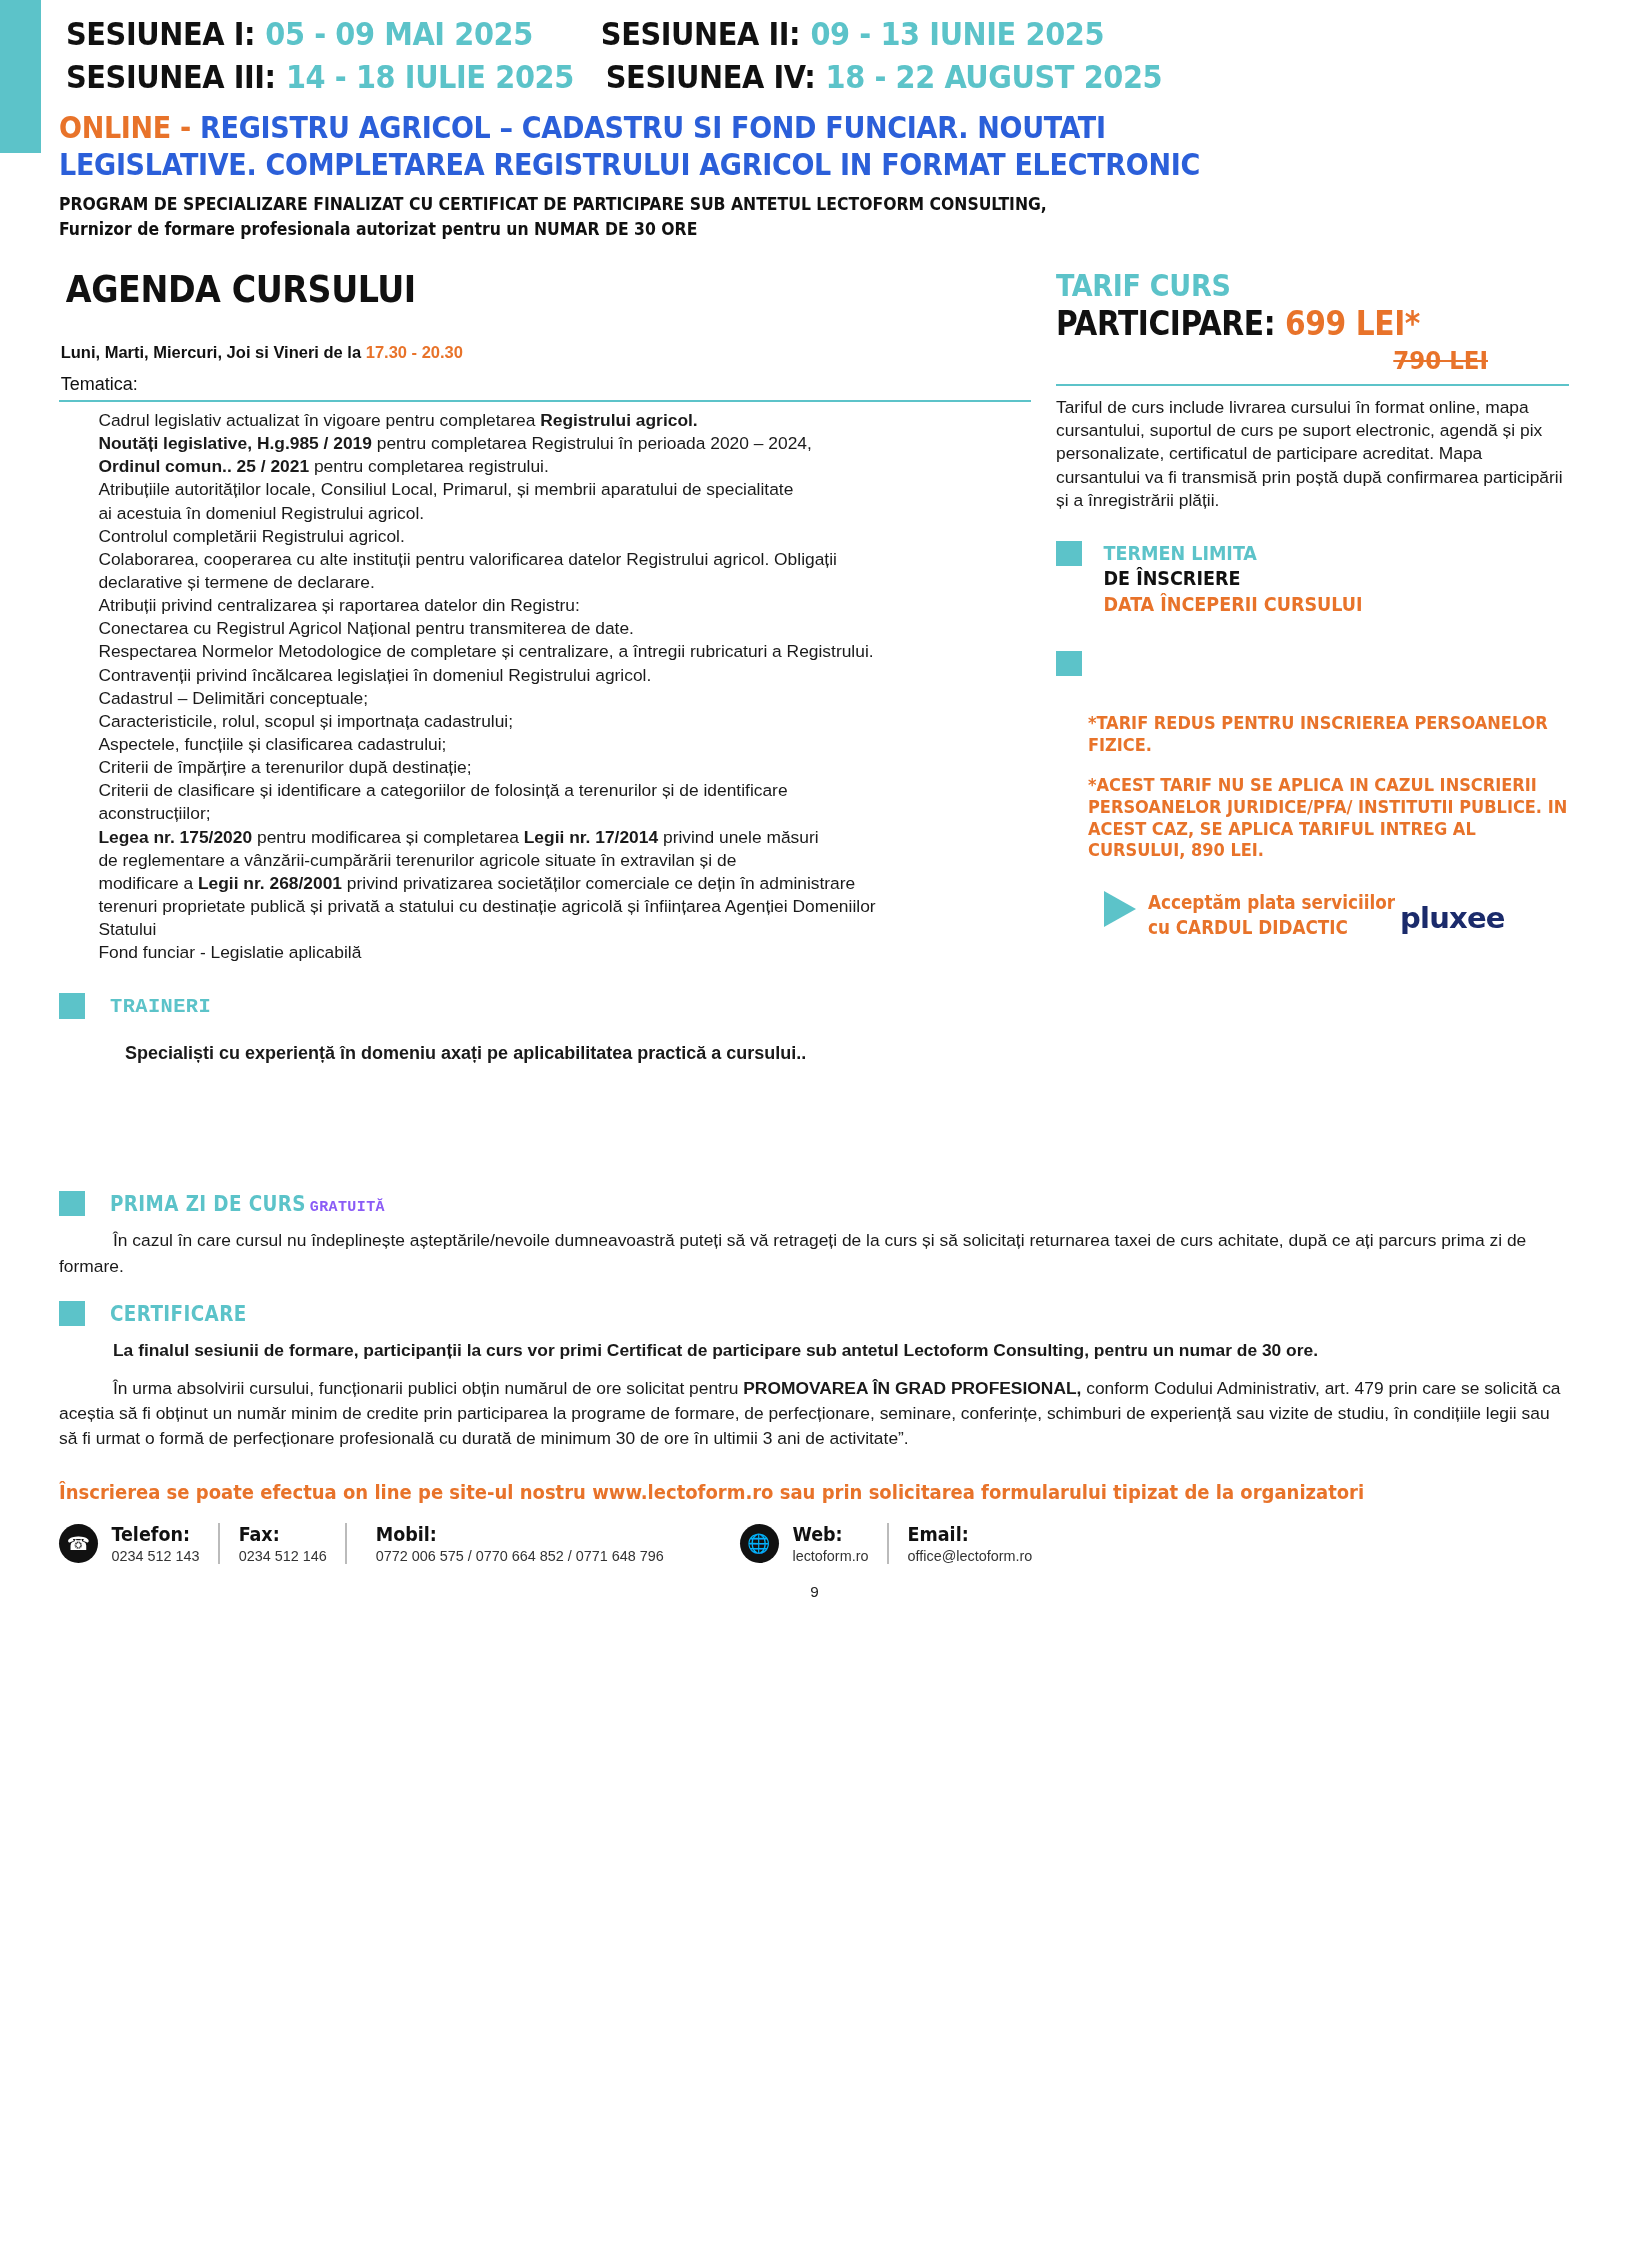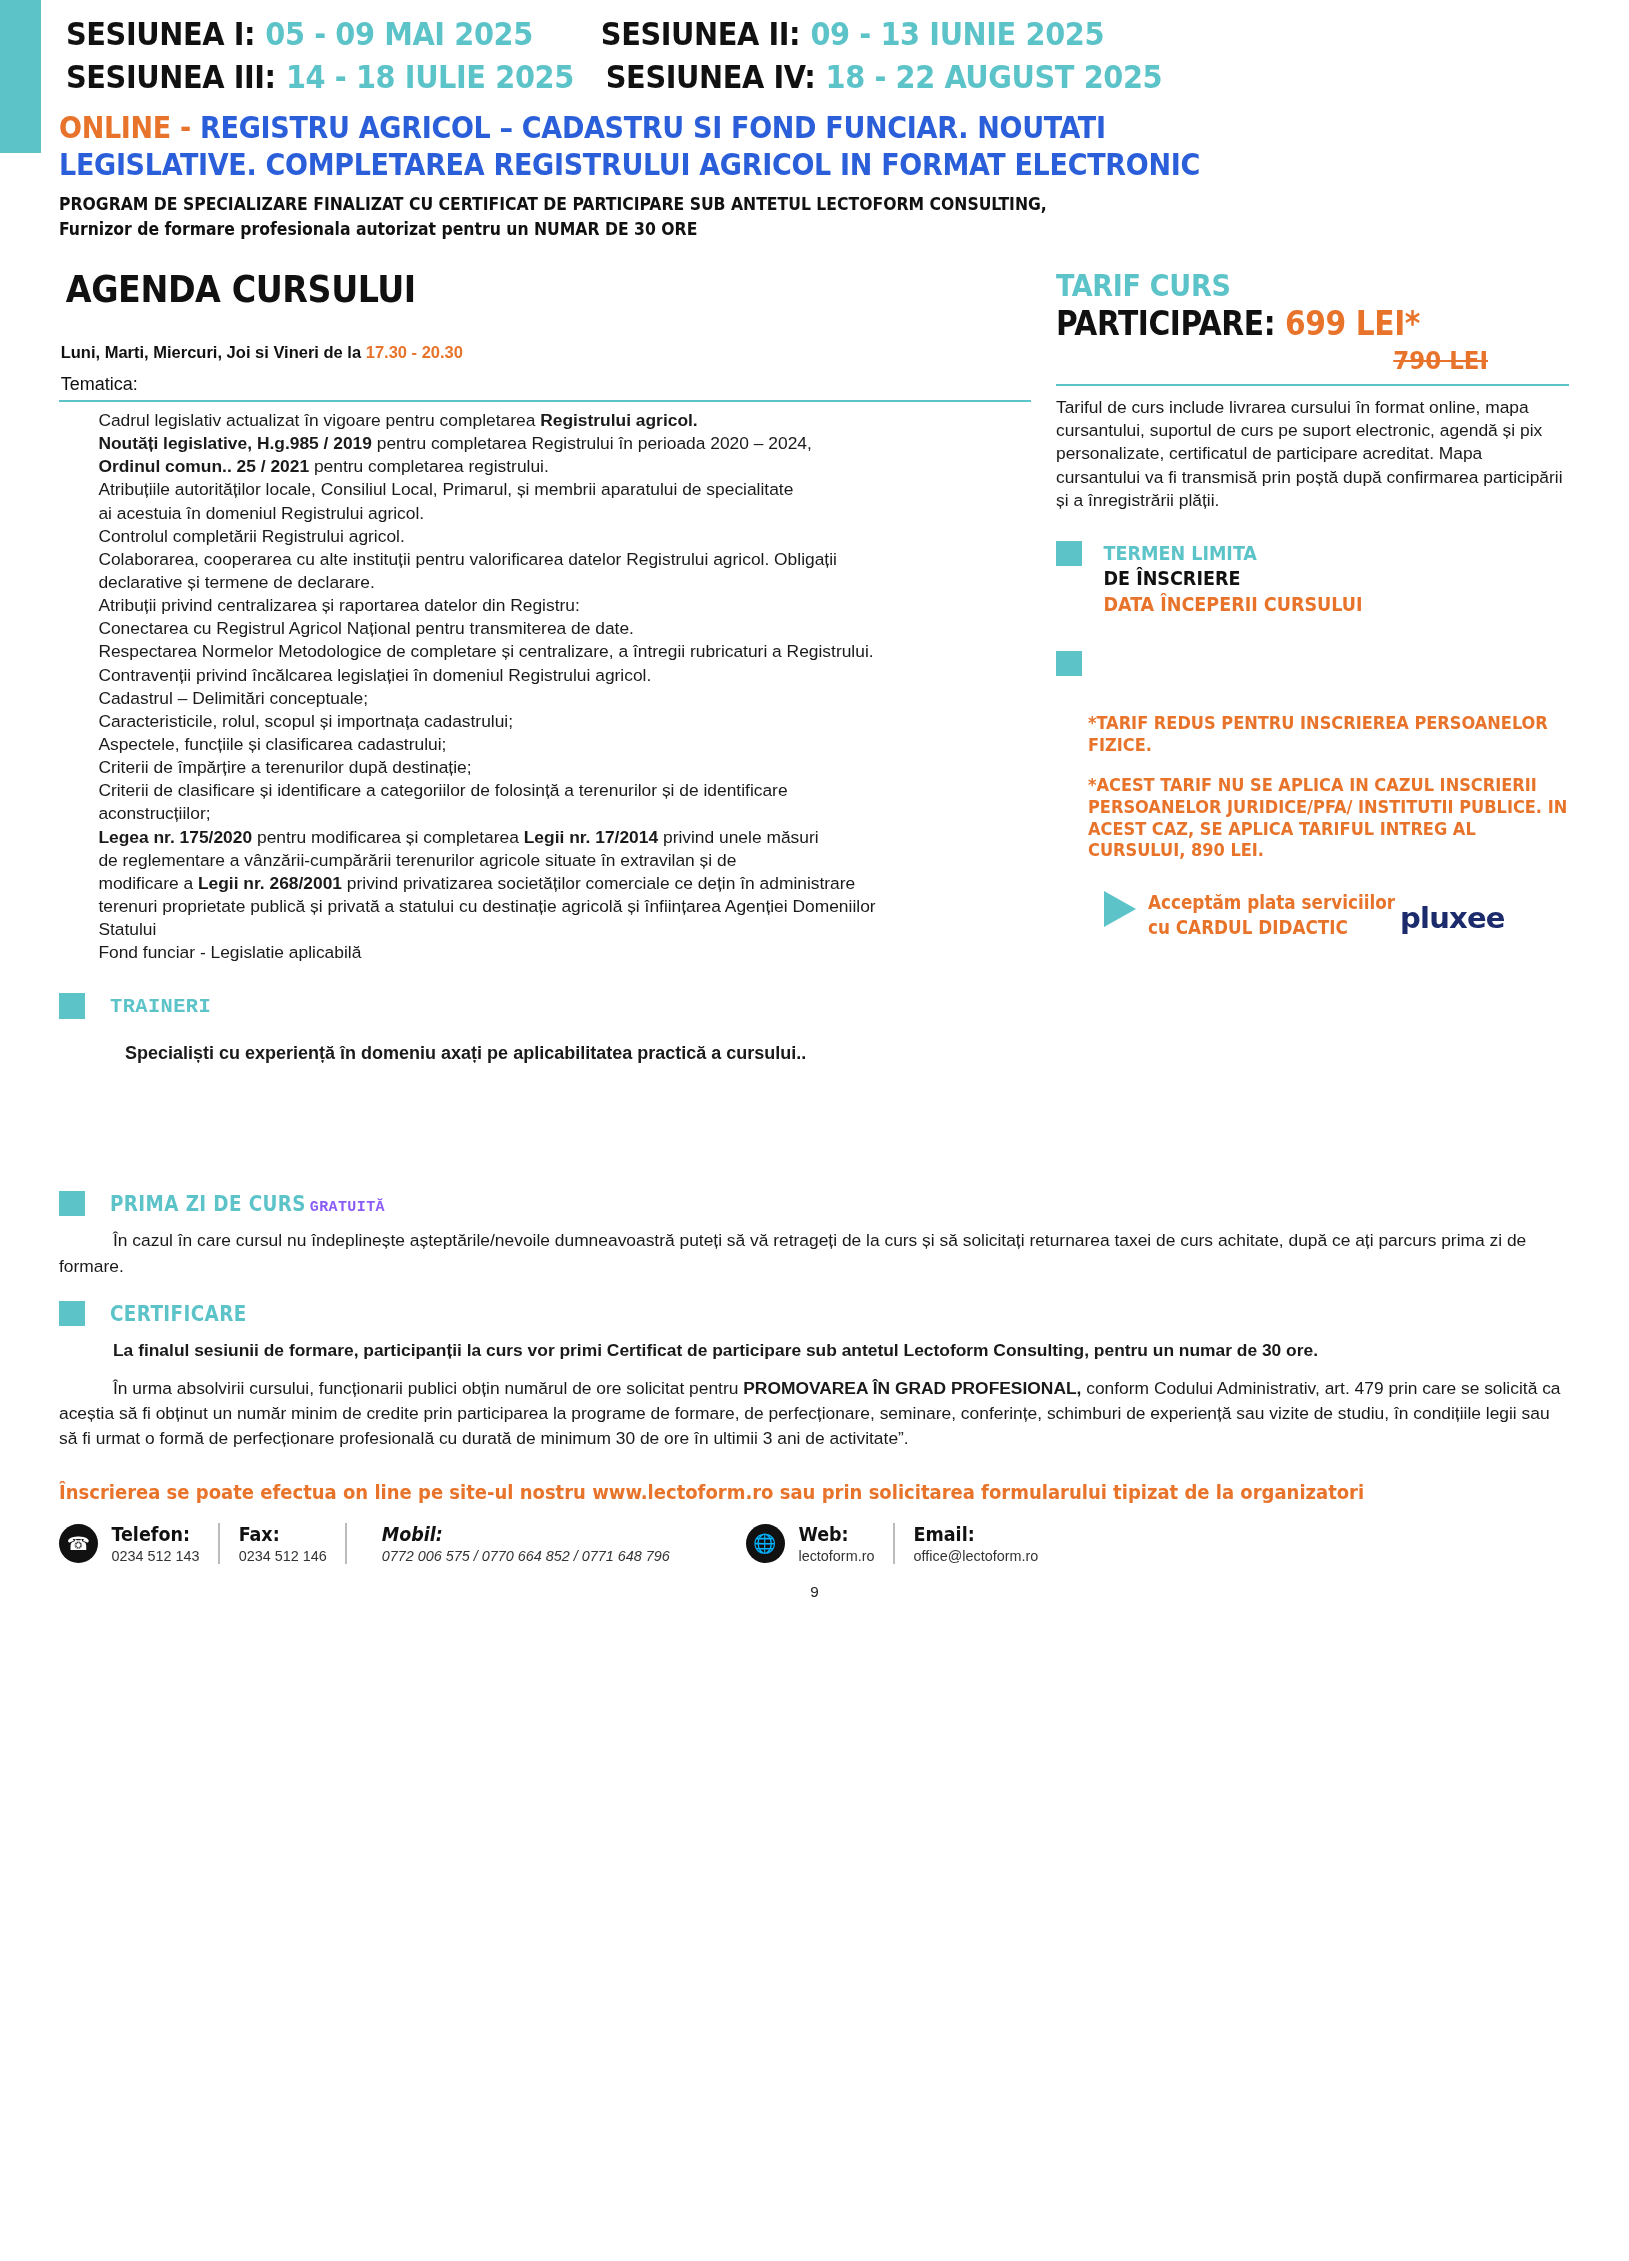--- a/index.html
+++ b/index.html
@@ -431,21 +431,21 @@
     <div class="fgroup">
       <div class="flabel">Telefon:</div>
       <div class="fval">0234 512 143</div>
     </div>
     <div class="vdiv"></div>
     <div class="fgroup" style="margin-left:0;">
       <div class="flabel">Fax:</div>
       <div class="fval">0234 512 146</div>
     </div>
     <div class="vdiv"></div>
-    <div class="fgroup" style="margin-left:16px;font-style:italic;">
+    <div class="fgroup" style="margin-left:10px;">
       <div class="flabel">Mobil:</div>
       <div class="fval">0772 006 575 / 0770 664 852 / 0771 648 796</div>
     </div>
     <div style="width:76px;"></div>
     <div class="circle-icon">🌐</div>
     <div class="fgroup">
       <div class="flabel">Web:</div>
       <div class="fval">lectoform.ro</div>
     </div>
     <div class="vdiv"></div>

